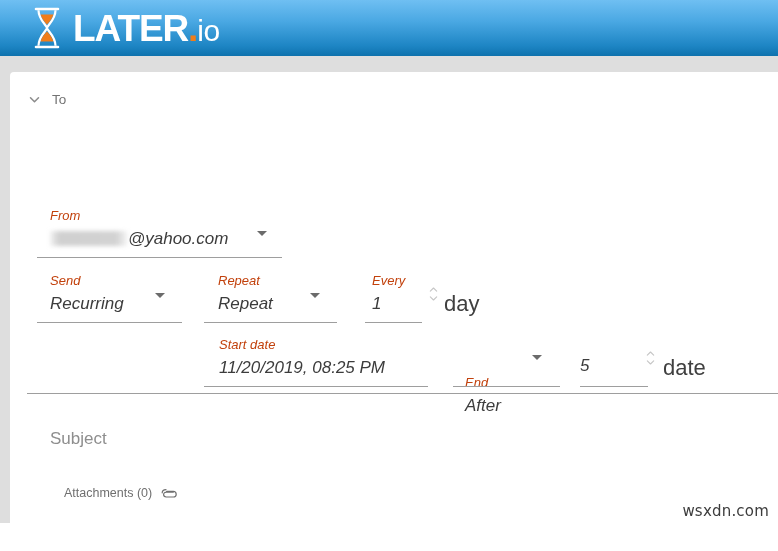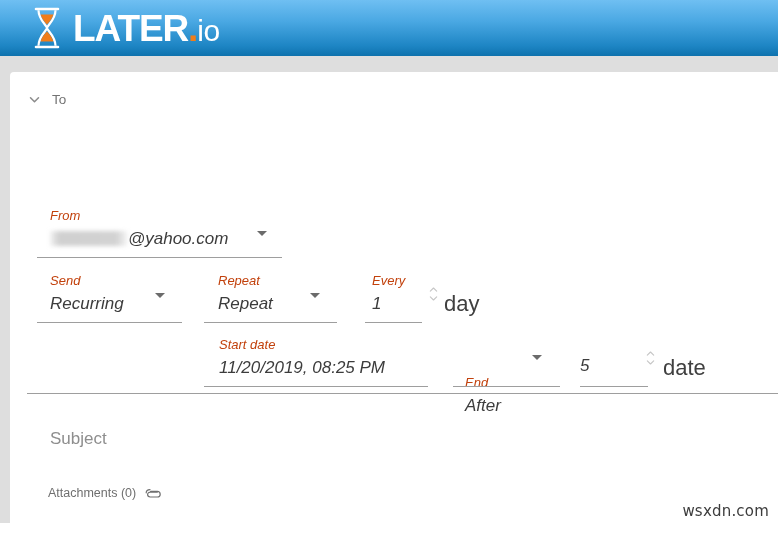--- a/index.html
+++ b/index.html
@@ -180,20 +180,21 @@
     position: absolute;
     left: 38px;
     top: 415px;
     display: flex;
     align-items: center;
   }
   .attachments-label {
     color: #6f6f6f;
     font-size: 12.5px;
     line-height: 1;
+    margin-left: 16px;
   }
   .clip-icon {
     width: 16px;
     height: 13px;
     margin-left: 9px;
     flex: none;
   }
 
   .watermark {
     position: absolute;

